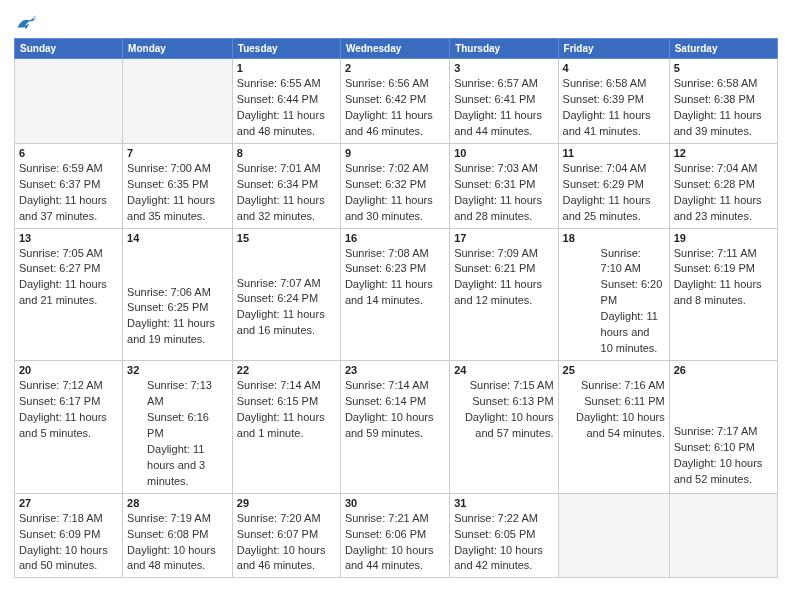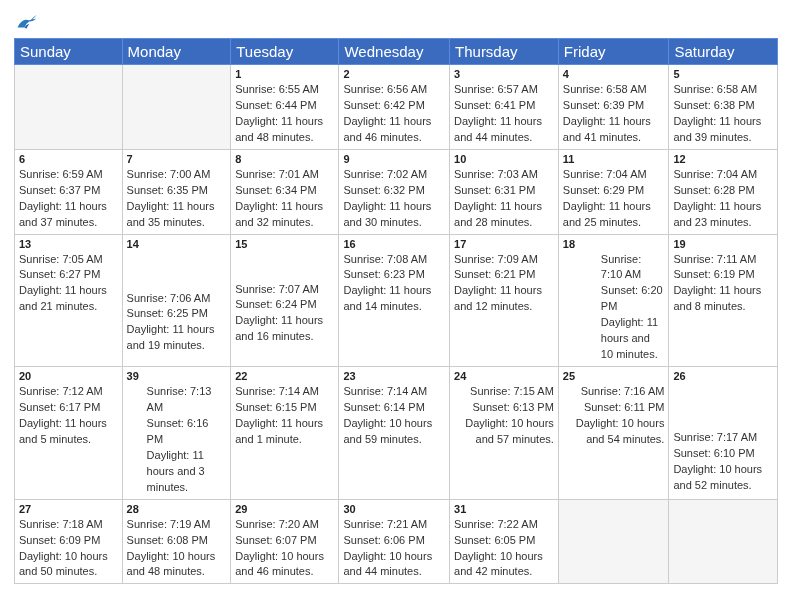--- a/index.html
+++ b/index.html
@@ -52,22 +52,22 @@
     .calendar-table {
       width: 100%;
       border-collapse: collapse;
       font-size: 9.5px;
     }
     .calendar-table th {
       background: #3a6bbf;
       color: #fff;
       text-align: left;
       padding: 4px 5px;
-      font-size: 15px;
-      font-weight: normal;
+      font-size: 10px;
+      font-weight: bold;
       border: 1px solid #5a8bdf;
     }
     .calendar-table td {
       border: 1px solid #ccc;
       vertical-align: top;
       padding: 3px 4px;
       height: 78px;
       width: 113px;
       background: #fff;
     }
@@ -243,21 +243,21 @@
           </td>
         </tr>
         <tr>
           <td>
             <div class="day-number">20</div>
             <div class="day-info" style="white-space: pre-line;">Sunrise: 7:12 AM
 Sunset: 6:17 PM
 Daylight: 11 hours and 5 minutes.</div>
           </td>
           <td>
-            <div class="day-number">39</div>
+            <div class="day-number">32</div>
             <div class="day-info" style="white-space: pre-line; margin-left: 20px;">Sunrise: 7:13 AM
 Sunset: 6:16 PM
 Daylight: 11 hours and 3 minutes.</div>
           </td>
           <td>
             <div class="day-number">22</div>
             <div class="day-info" style="white-space: pre-line;">Sunrise: 7:14 AM
 Sunset: 6:15 PM
 Daylight: 11 hours and 1 minute.</div>
           </td>

